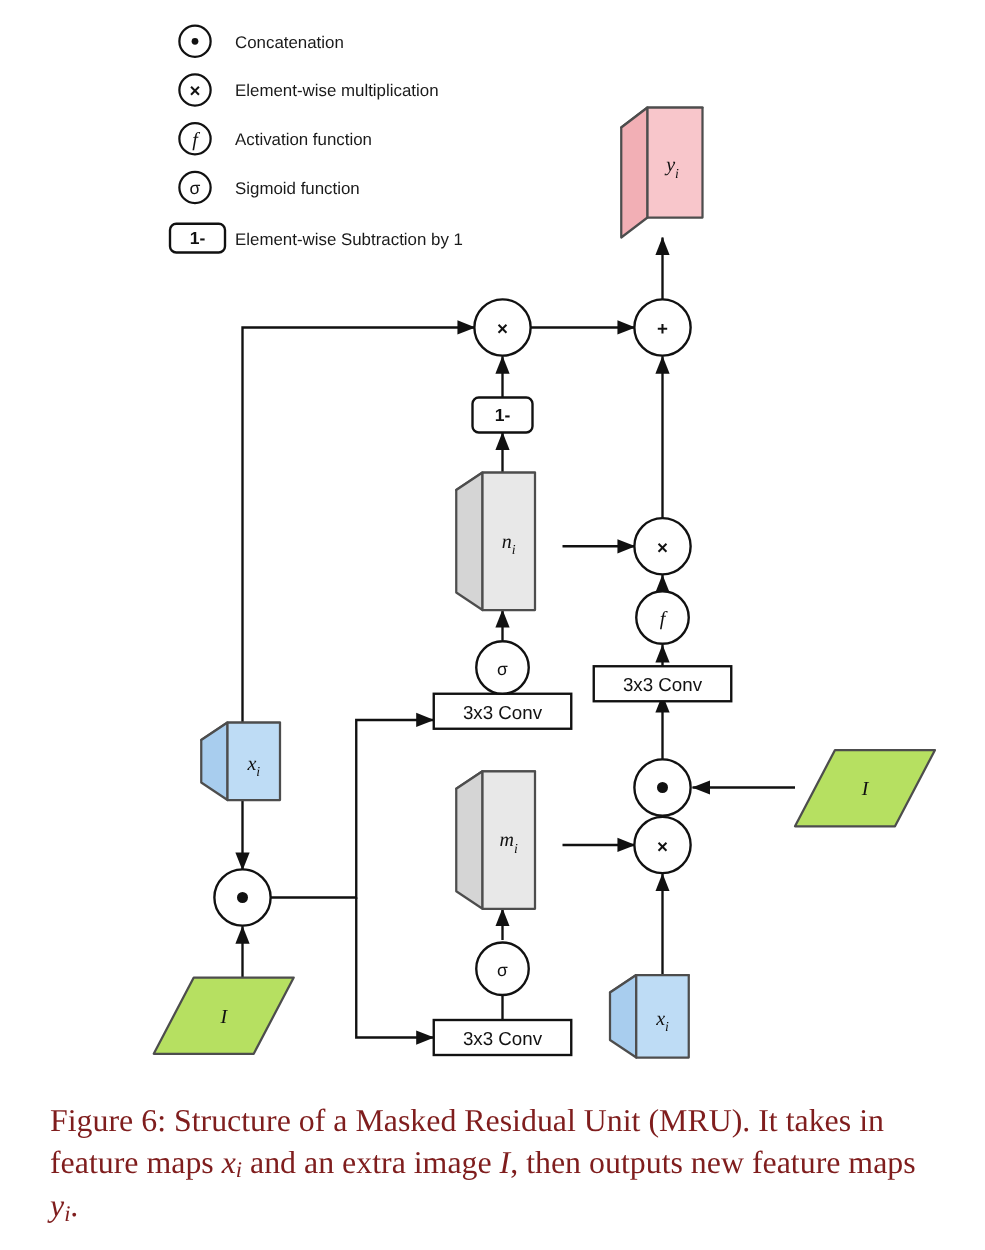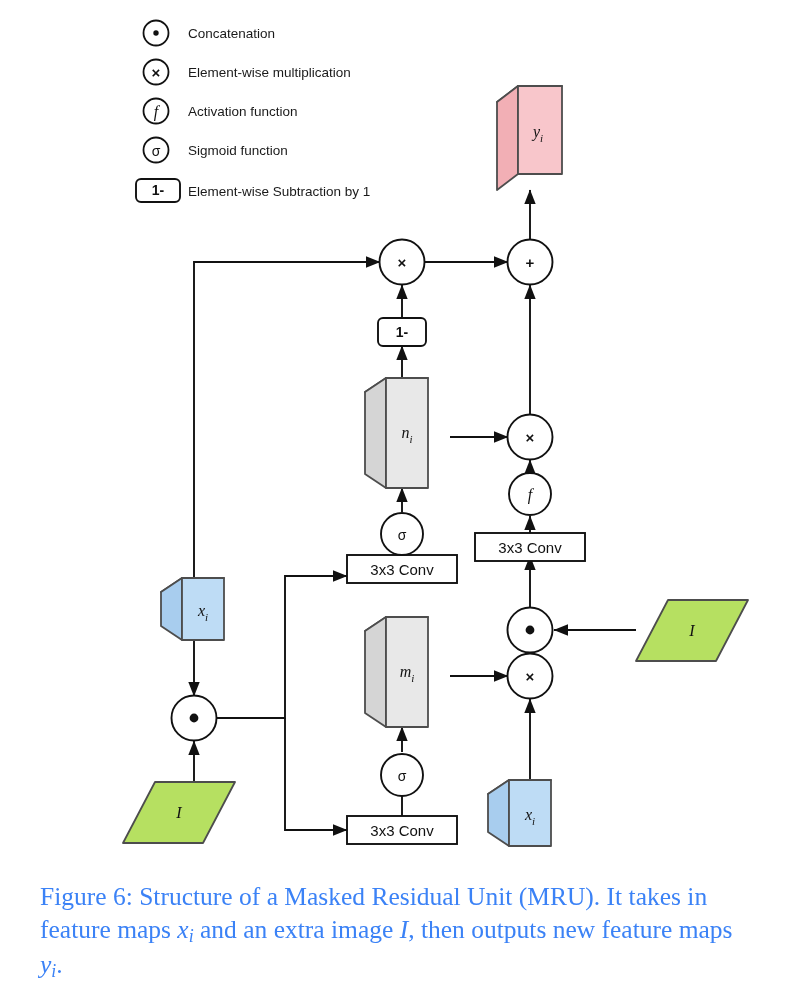--- a/index.html
+++ b/index.html
@@ -108,21 +108,21 @@
     stroke-linejoin: round;
   }
   .caption {
     position: absolute;
     left: 40px;
     top: 880px;
     width: 716px;
     font-family: "Liberation Serif", serif;
     font-size: 25.5px;
     line-height: 1.30;
-    color: #3b82f6;
+    color: #7f1d1d;
     text-align: left;
   }
   .caption i {
     font-style: italic;
   }
   .caption .sub {
     font-size: 0.70em;
     vertical-align: -0.22em;
     font-style: italic;
   }

